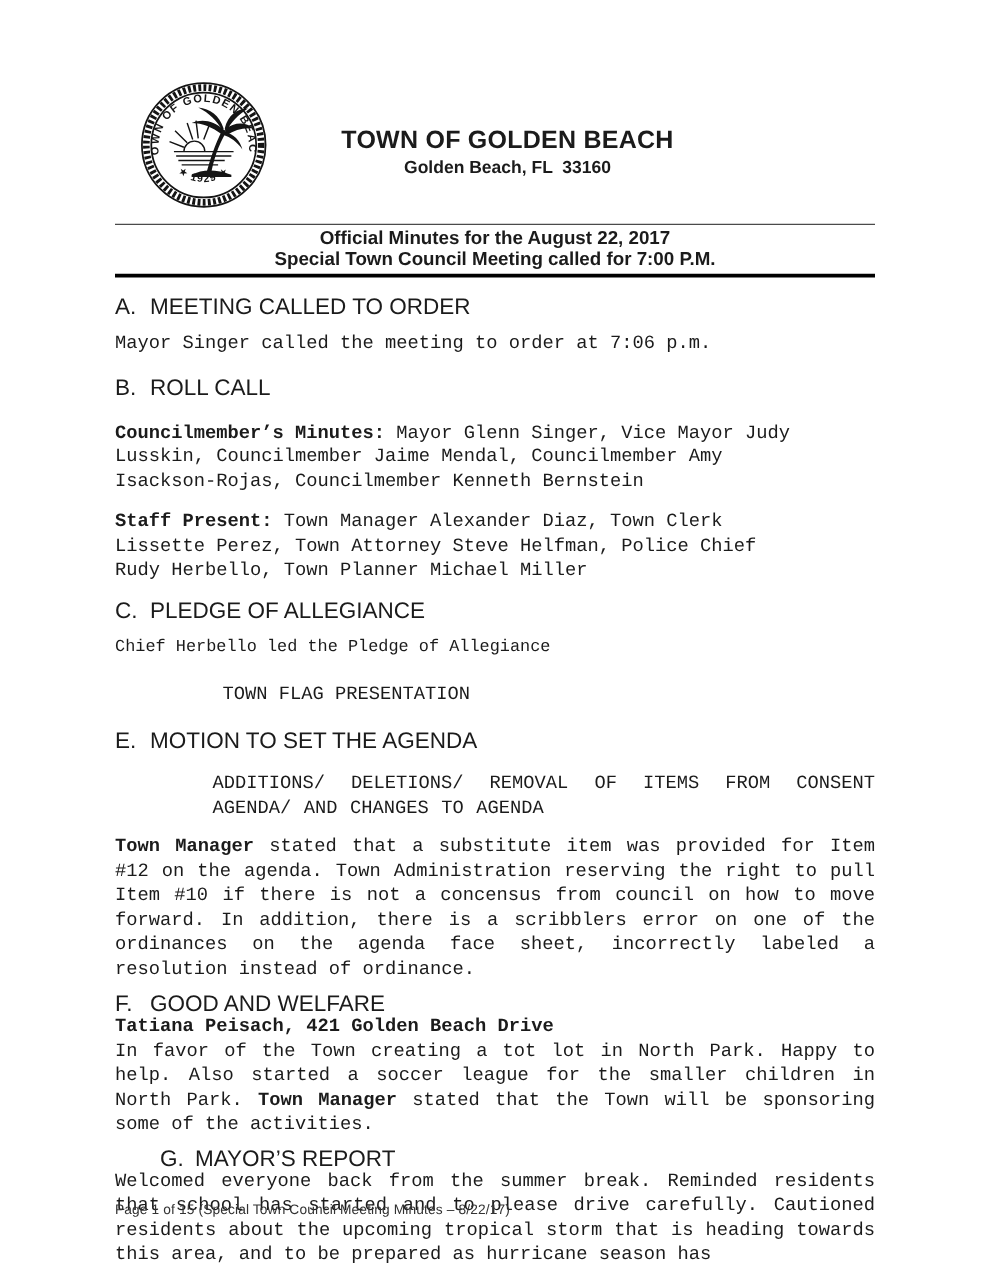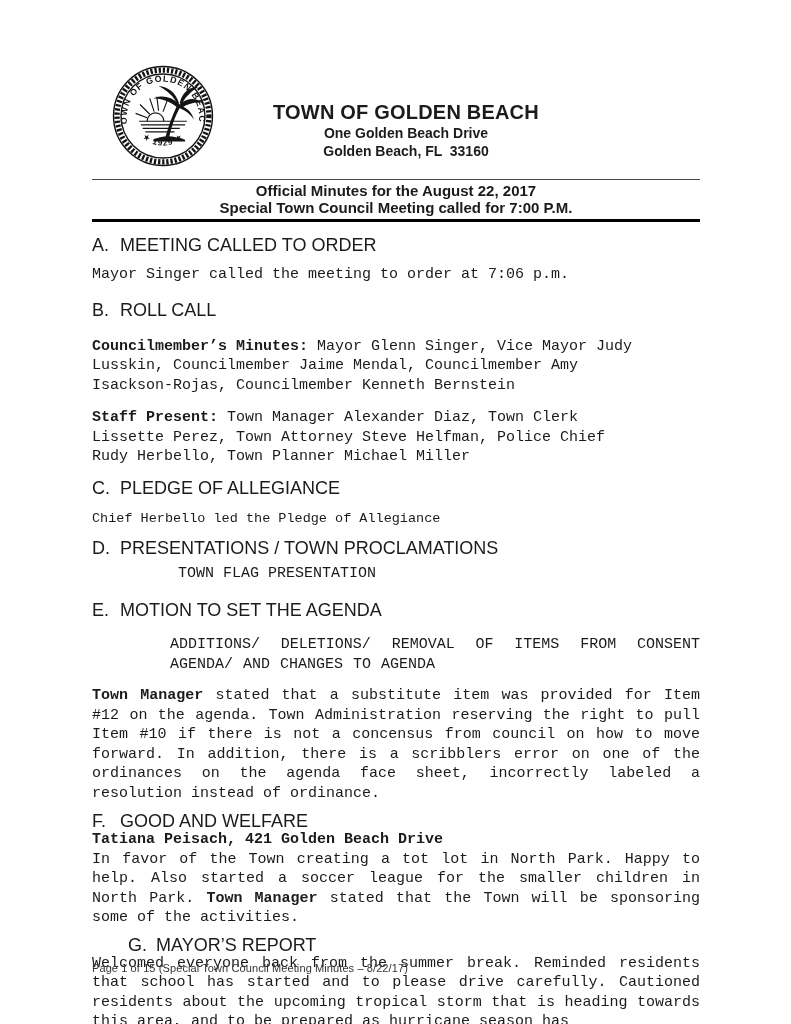--- a/index.html
+++ b/index.html
@@ -24,21 +24,21 @@
   .hl{display:inline-block;width:28px;}
   .body{font-size:15px;line-height:19.5px;margin:0;font-family:Liberation Mono, monospace;}
   .just{text-align:justify;}
   .bold{font-weight:bold;}
   .small{font-size:13.5px;line-height:17px;}
   .indent-flag{margin-left:86px;}
   .additions{margin-left:78px;width:530px;word-spacing:1px;}
   .b-width{width:545px;}
   .mt8{margin-top:8px;margin-left:36px;}  .mt9{margin-top:9px;}  .mt11{margin-top:11px;}
   .mt12{margin-top:12px;} .mt13{margin-top:13px;} .mt14{margin-top:14px;}
-  .mt16{margin-top:16px;} .mt18{margin-top:18px;} .mt19{margin-top:7px;}
+  .mt16{margin-top:16px;} .mt18{margin-top:18px;} .mt19{margin-top:19px;}
   .footer{
     position:absolute;left:92px;top:961px;font-size:11px;line-height:14px;
     color:#333;letter-spacing:.1px;
   }
 </style>
 </head>
 <body>
 
 <div class="page">
   <div class="content">
@@ -69,21 +69,20 @@
           <path d="M 78,45 C 74,33 66,27 55,26 C 65,31 72,38 77,47 Z"></path>
           <path d="M 79,45 C 82,33 90,27 100,27 C 91,33 85,39 81,47 Z"></path>
           <path d="M 79,46 C 88,39 98,39 105,45 C 96,44 88,46 81,51 Z"></path>
           <path d="M 79,48 C 87,50 93,56 95,64 C 90,57 84,53 78,51 Z"></path>
           <circle cx="77.5" cy="48.5" r="2.2"></circle>
           <path d="M 49,87 Q 64,79 85,87 L 85,89 L 49,89 Z"></path>
         </g>
       </svg>
       <div class="title-block">
         <div class="town-name">TOWN OF GOLDEN BEACH</div>
-        <div class="addr">One Golden Beach Drive</div>
         <div class="addr pre">Golden Beach, FL  33160</div>
       </div>
     </div>
 
     <div class="rule-thin"></div>
     <div class="minutes">
       <div>Official Minutes for the August 22, 2017</div>
       <div>Special Town Council Meeting called for 7:00 P.M.</div>
     </div>
     <div class="rule-thick"></div>
@@ -91,21 +90,20 @@
     <div class="heading mt14"><span class="hl">A.</span><span>MEETING CALLED TO ORDER</span></div>
     <p class="body mt11">Mayor Singer called the meeting to order at 7:06 p.m.</p>
 
     <div class="heading mt16"><span class="hl">B.</span><span>ROLL CALL</span></div>
     <p class="body b-width mt18"><span class="bold">Councilmember’s Minutes:</span><span> Mayor Glenn Singer, Vice Mayor Judy Lusskin, Councilmember Jaime Mendal, Councilmember Amy Isackson-Rojas, Councilmember Kenneth Bernstein</span></p>
     <p class="body b-width mt13"><span class="bold">Staff Present:</span><span> Town Manager Alexander Diaz, Town Clerk Lissette Perez, Town Attorney Steve Helfman, Police Chief Rudy Herbello, Town Planner Michael Miller</span></p>
 
     <div class="heading mt12"><span class="hl">C.</span><span>PLEDGE OF ALLEGIANCE</span></div>
     <p class="body small mt13">Chief Herbello led the Pledge of Allegiance</p>
 
-    <div class="heading mt12"><span class="hl">D.</span><span>PRESENTATIONS / TOWN PROCLAMATIONS</span></div>
     <p class="body indent-flag mt19">TOWN FLAG PRESENTATION</p>
 
     <div class="heading mt18"><span class="hl">E.</span><span>MOTION TO SET THE AGENDA</span></div>
     <p class="body just additions mt16" style="line-height:20px;">ADDITIONS/ DELETIONS/ REMOVAL OF ITEMS FROM CONSENT AGENDA/ AND CHANGES TO AGENDA</p>
     <p class="body just mt11"><span class="bold">Town Manager</span><span> stated that a substitute item was provided for Item #12 on the agenda. Town Administration reserving the right to pull Item #10 if there is not a concensus from council on how to move forward. In addition, there is a scribblers error on one of the ordinances on the agenda face sheet, incorrectly labeled a resolution instead of ordinance.</span></p>
 
     <div class="heading mt9"><span class="hl">F.</span><span>GOOD AND WELFARE</span></div>
     <p class="body bold">Tatiana Peisach, 421 Golden Beach Drive</p>
     <p class="body just"><span>In favor of the Town creating a tot lot in North Park. Happy to help. Also started a soccer league for the smaller children in North Park. </span><span class="bold">Town Manager</span><span> stated that the Town will be sponsoring some of the activities.</span></p>
 

